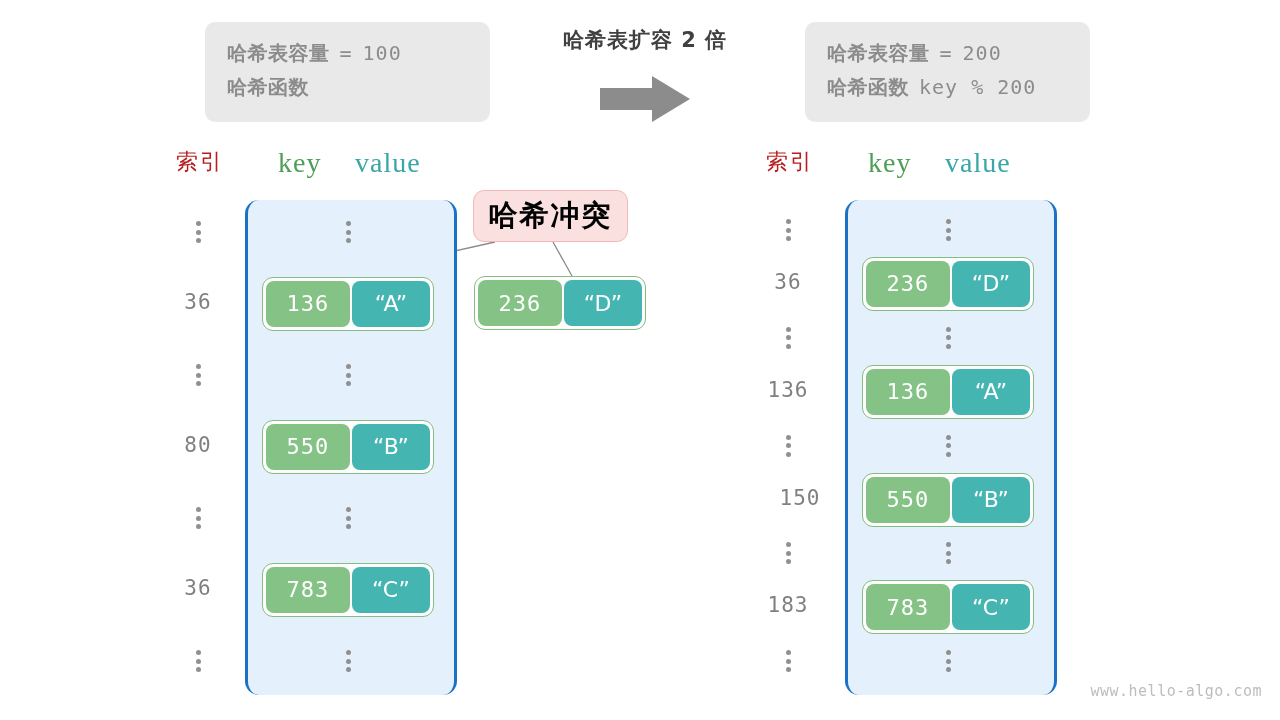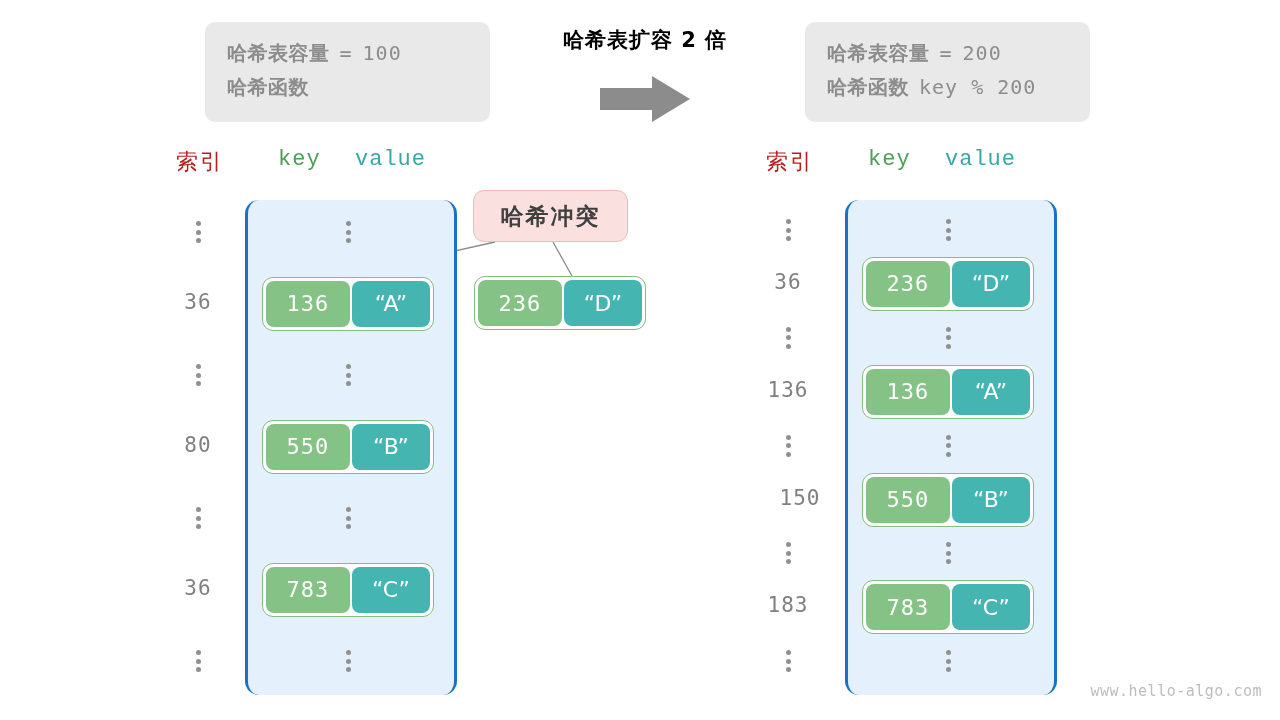--- a/index.html
+++ b/index.html
@@ -21,35 +21,35 @@
   }
   .info-cn{font-weight:bold;letter-spacing:.5px;}
   .info-mono{font-family:"DejaVu Sans Mono","Liberation Mono",monospace;letter-spacing:1px;}
 
   #info-left{left:205px;top:22px;width:285px;height:100px;}
   #info-right{left:805px;top:22px;width:285px;height:100px;}
 
   
   #expand-caption{
     position:absolute;left:525px;top:26px;width:240px;text-align:center;
-    font-size:21px;font-weight:bold;color:#000000;letter-spacing:1px;
+    font-size:21px;font-weight:bold;color:#404040;letter-spacing:1px;
     white-space:nowrap;
   }
   #expand-arrow{position:absolute;left:600px;top:76px;width:90px;height:46px;}
 
   
   .table-block{position:absolute;}
   .tbl-header{position:absolute;top:0;left:0;height:40px;width:100%;}
   .hdr-index{
     position:absolute;font-size:22px;color:#b91c1c;
     letter-spacing:2px;white-space:nowrap;
   }
   .hdr-kv{
-    position:absolute;font-size:22px;white-space:nowrap;
-    font-family:Liberation Mono, monospace;letter-spacing:1px;
+    position:absolute;font-size:28px;white-space:nowrap;
+    font-family:Liberation Serif, serif;letter-spacing:1px;
   }
   .hdr-key{color:#4f9e58;}
   .hdr-value{color:#3aa6a6;}
 
   .bucket{
     position:absolute;background:#e4f0fb;
     border-left:3px solid #1b72c4;border-right:3px solid #1b72c4;
     border-radius:14px;box-sizing:border-box;
   }
   .idx-col{position:absolute;}
@@ -79,21 +79,21 @@
   }
   .pair .cell-key{background:#85c286;border-radius:8px;}
   .pair .cell-val{background:#45b5b2;border-radius:8px;margin-left:2px;
     font-family:"DejaVu Sans","Liberation Sans",sans-serif;letter-spacing:0;}
 
   
   #collision-badge{
     position:absolute;left:473px;top:190px;width:155px;height:52px;
     background:#fbe0e0;border:1.5px solid #f4b8b8;border-radius:11px;
     display:flex;align-items:center;justify-content:center;
-    font-size:23px;font-weight:bold;color:#404040;letter-spacing:2px;
+    font-size:29px;font-weight:bold;color:#000000;letter-spacing:2px;
     box-sizing:border-box;
   }
   #connector-svg{position:absolute;left:0;top:0;width:1280px;height:720px;pointer-events:none;}
 
   #watermark{
     position:absolute;right:18px;bottom:20px;
     font-family:"DejaVu Sans Mono","Liberation Mono",monospace;
     font-size:15px;color:#bdbdbd;letter-spacing:.5px;
   }
 </style>

